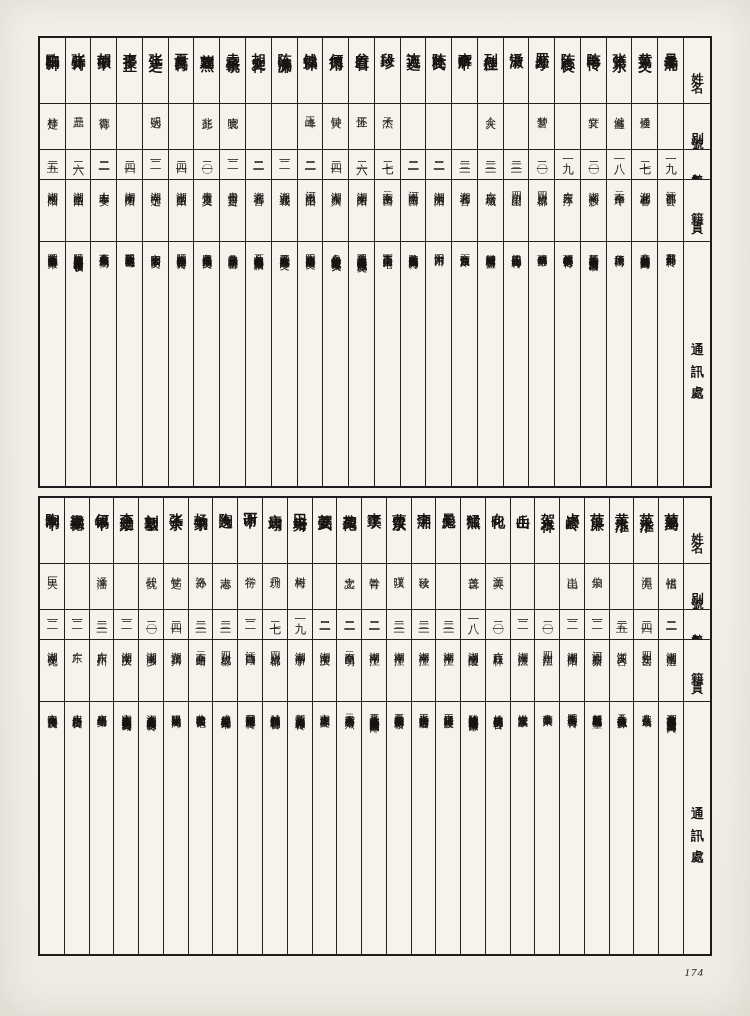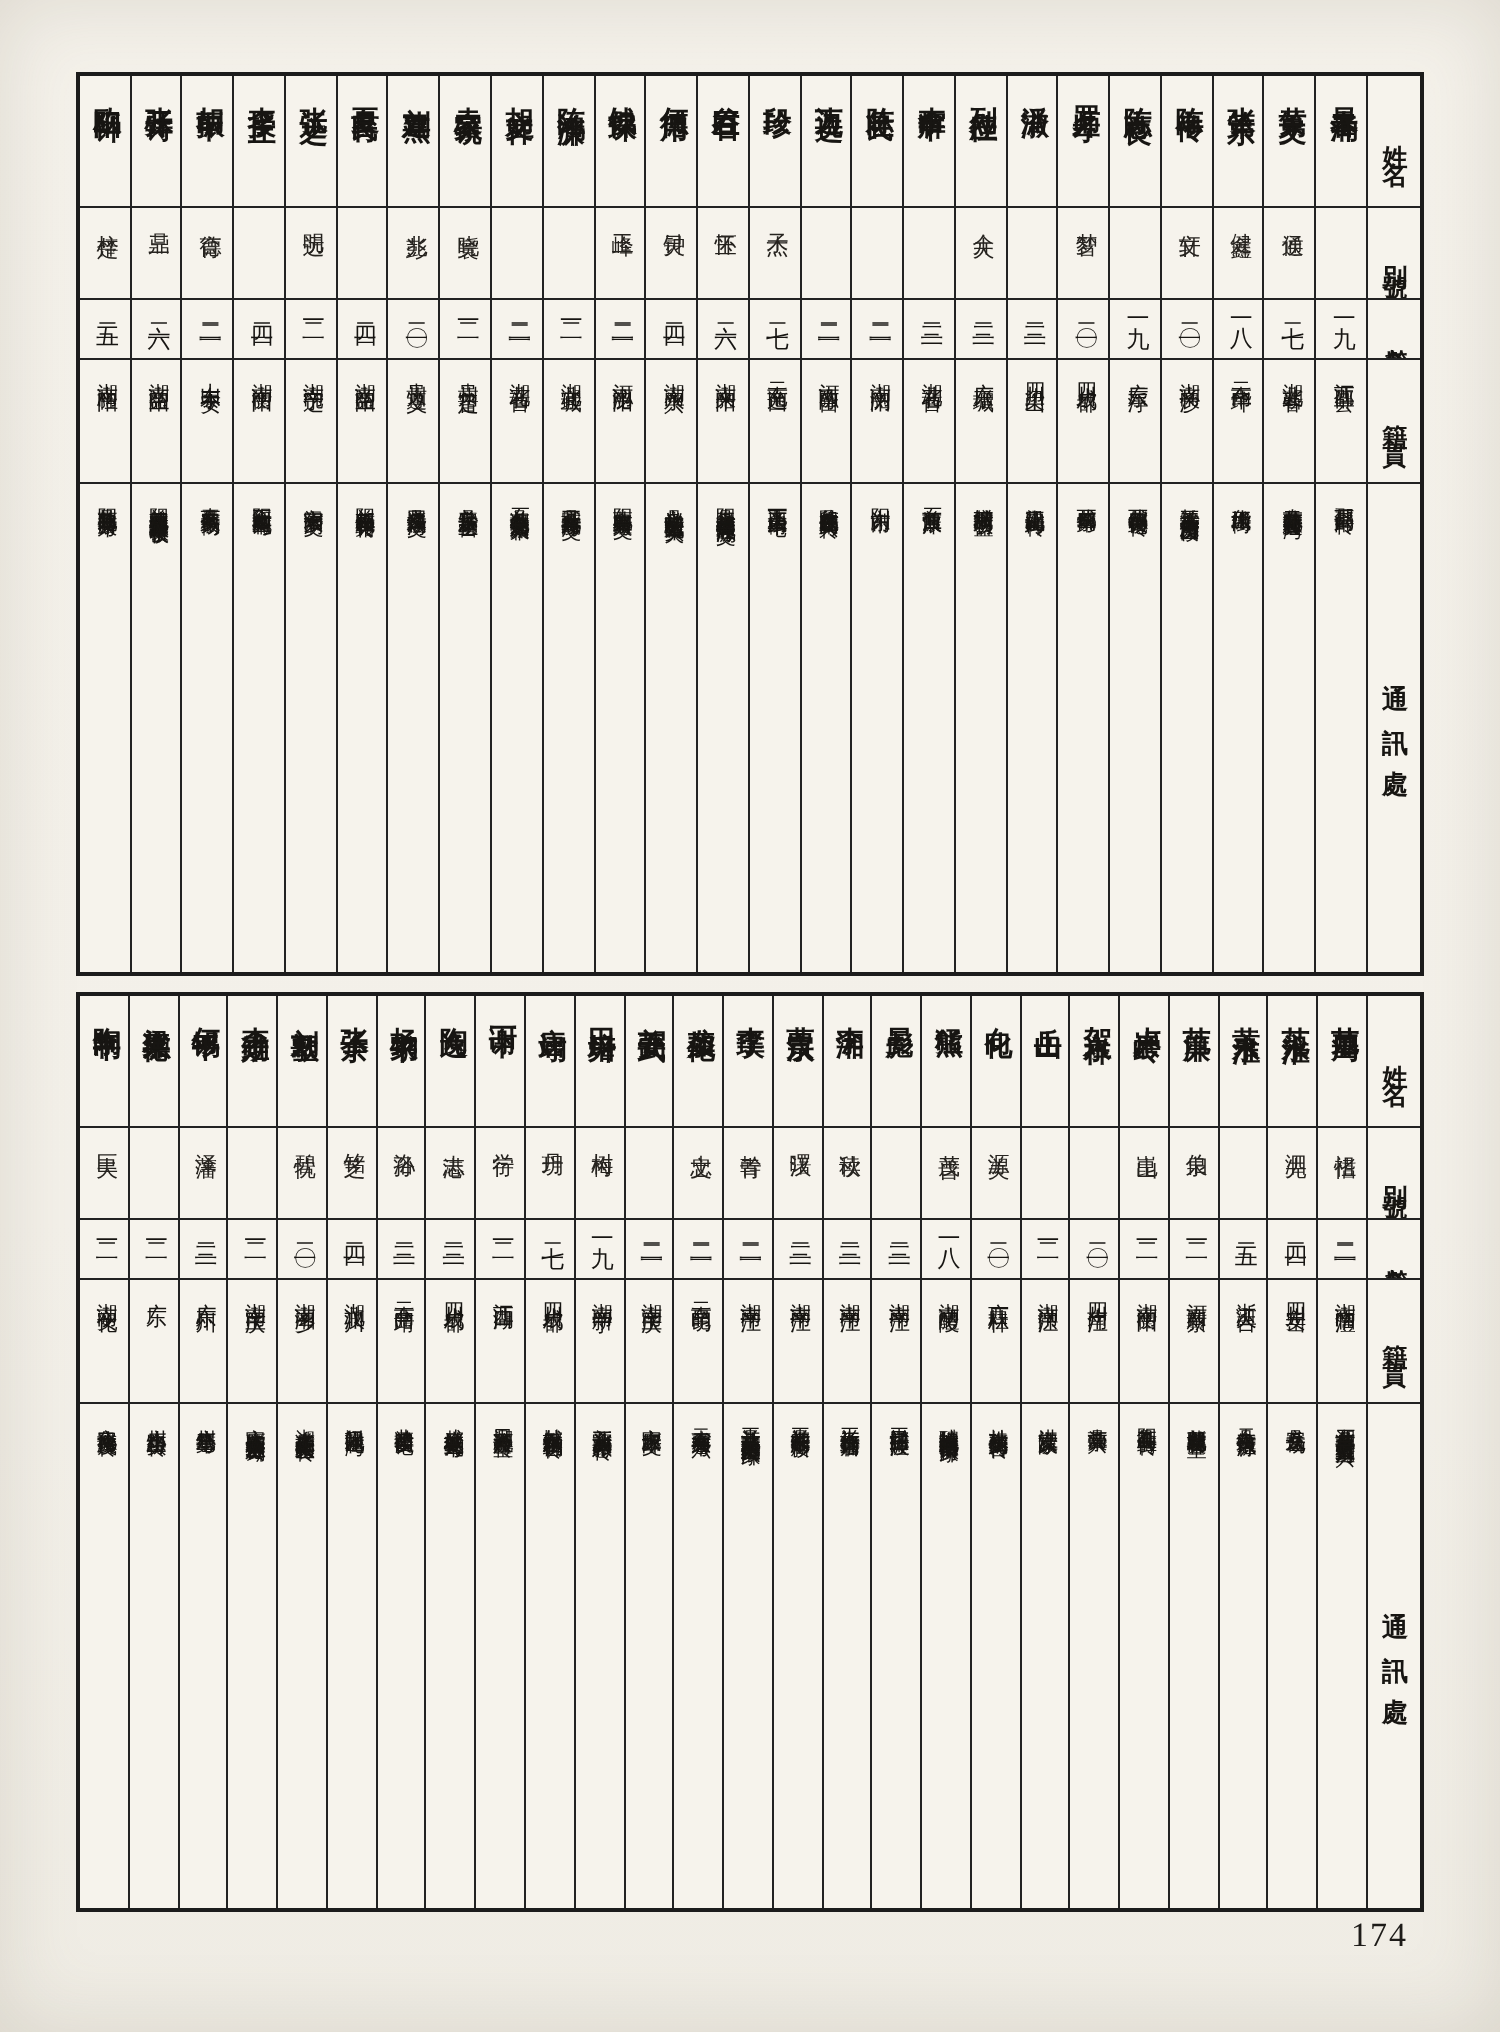--- a/index.html
+++ b/index.html
@@ -54,21 +54,21 @@
   .addr{font-size:10px;line-height:12px;margin-top:4px;letter-spacing:0.5px;}
   .hdr .cell{align-items:center;}
   .hdr .vtext{font-weight:700;font-size:12.5px;margin:0;}
   .hdr .c-name .vtext{letter-spacing:9px;}
   .hdr .c-alias .vtext{letter-spacing:5px;}
   .hdr .c-age .vtext{letter-spacing:0px;font-size:11.5px;}
   .hdr .c-native .vtext{letter-spacing:9px;}
   .hdr .c-addr .vtext{letter-spacing:22px;font-size:13px;}
   .pageno{
     position:absolute;right:46px;bottom:38px;
-    font-size:17px;color:#1d1b18;letter-spacing:1px;
+    font-size:11px;color:#1d1b18;letter-spacing:1px;font-style:italic;
   }
 </style>
 </head>
 <body>
 
 <div class="sheet">
 
   <section class="tbl" id="tbl-top">
     <div class="col hdr">
       <div class="cell c-name">

